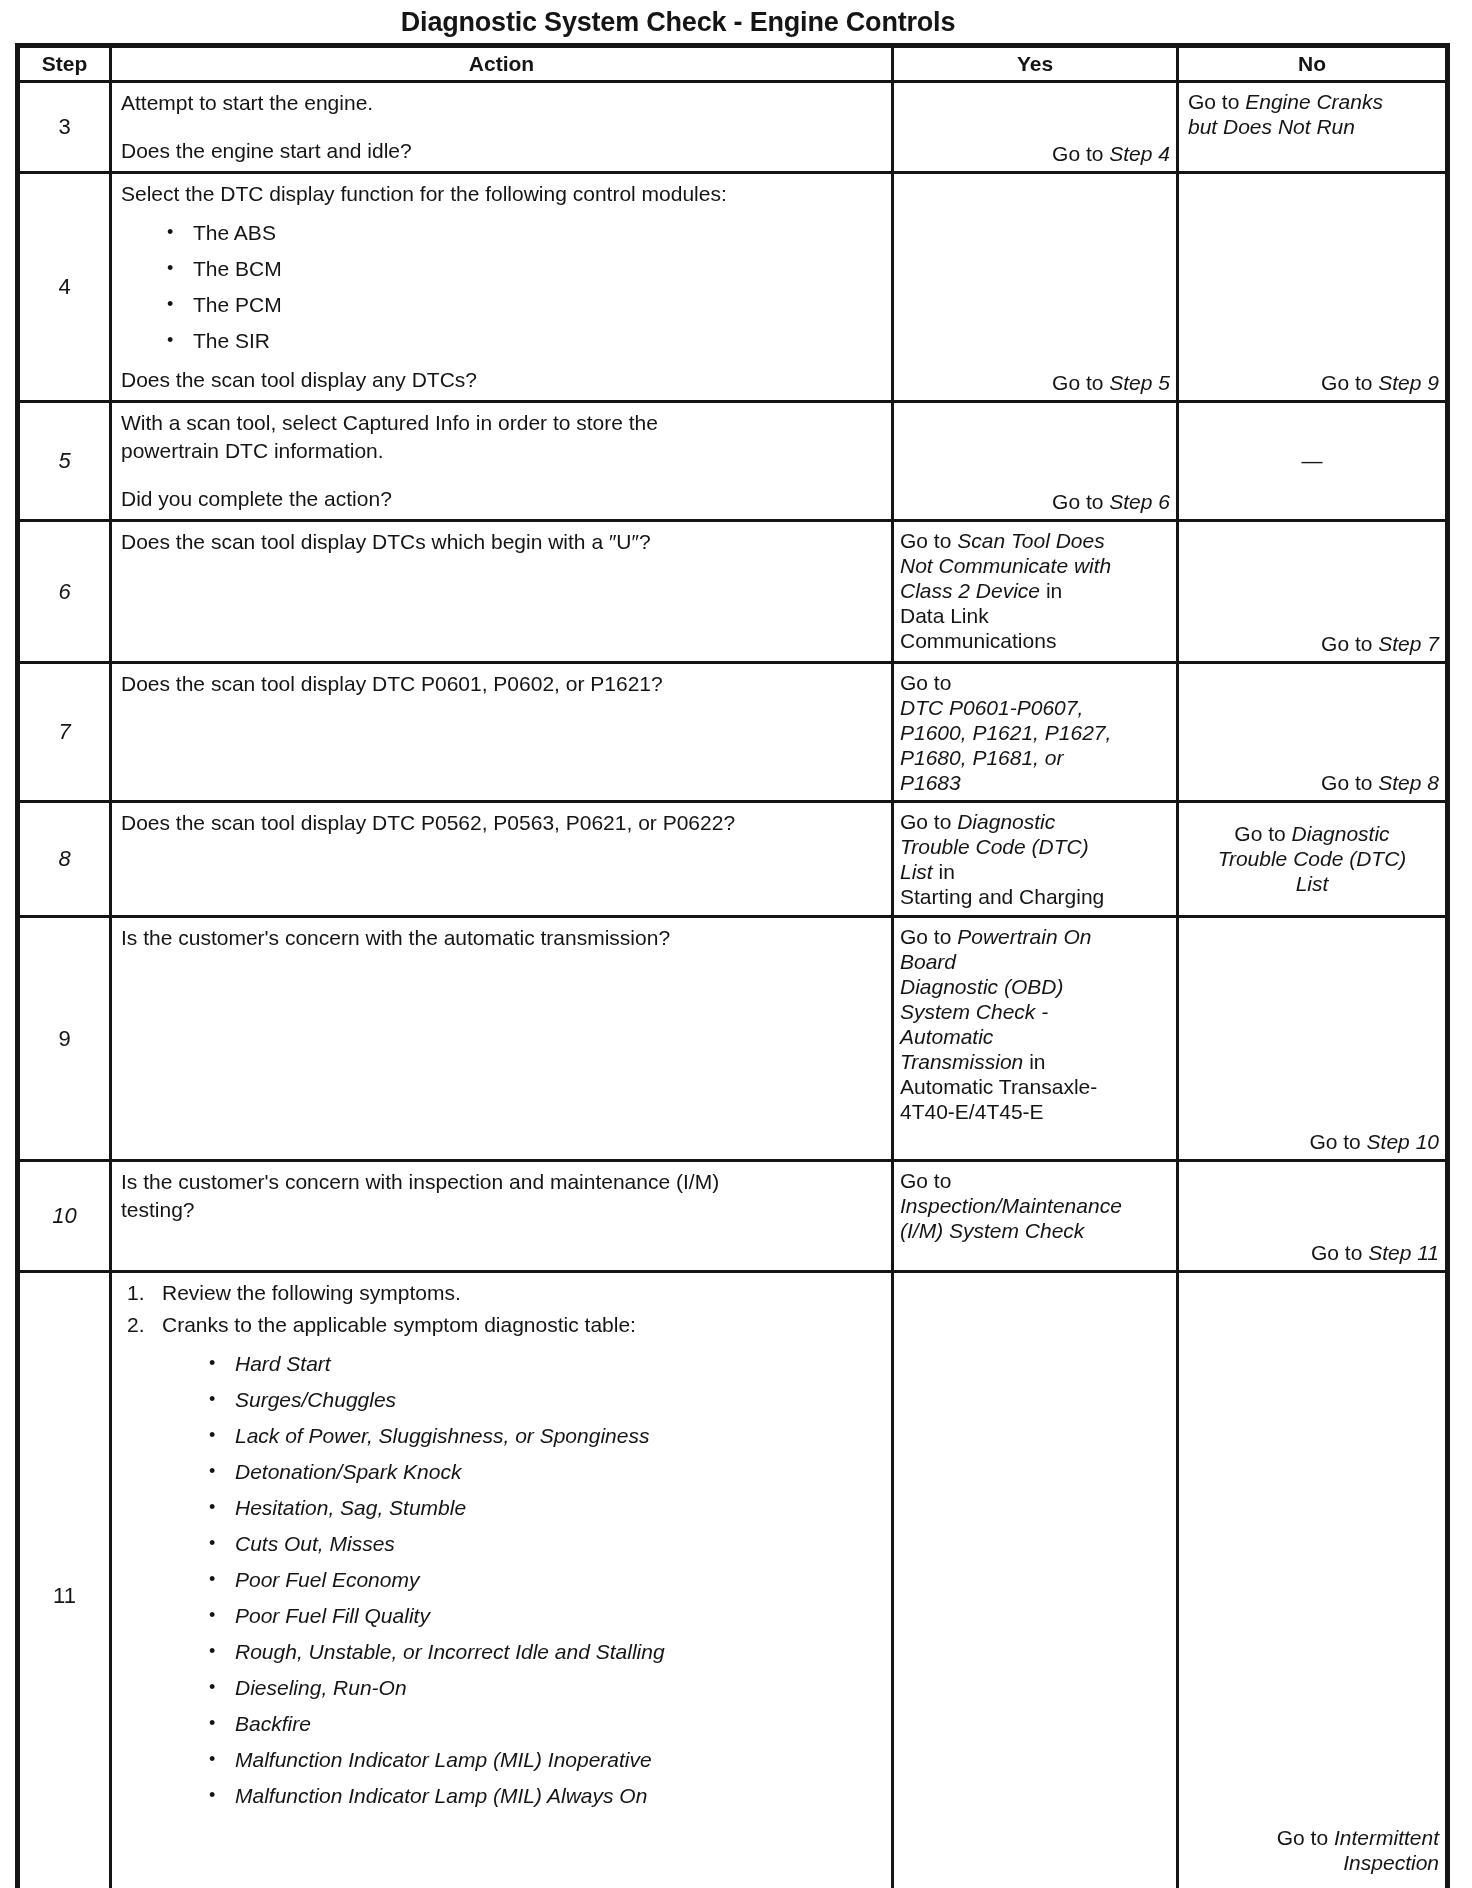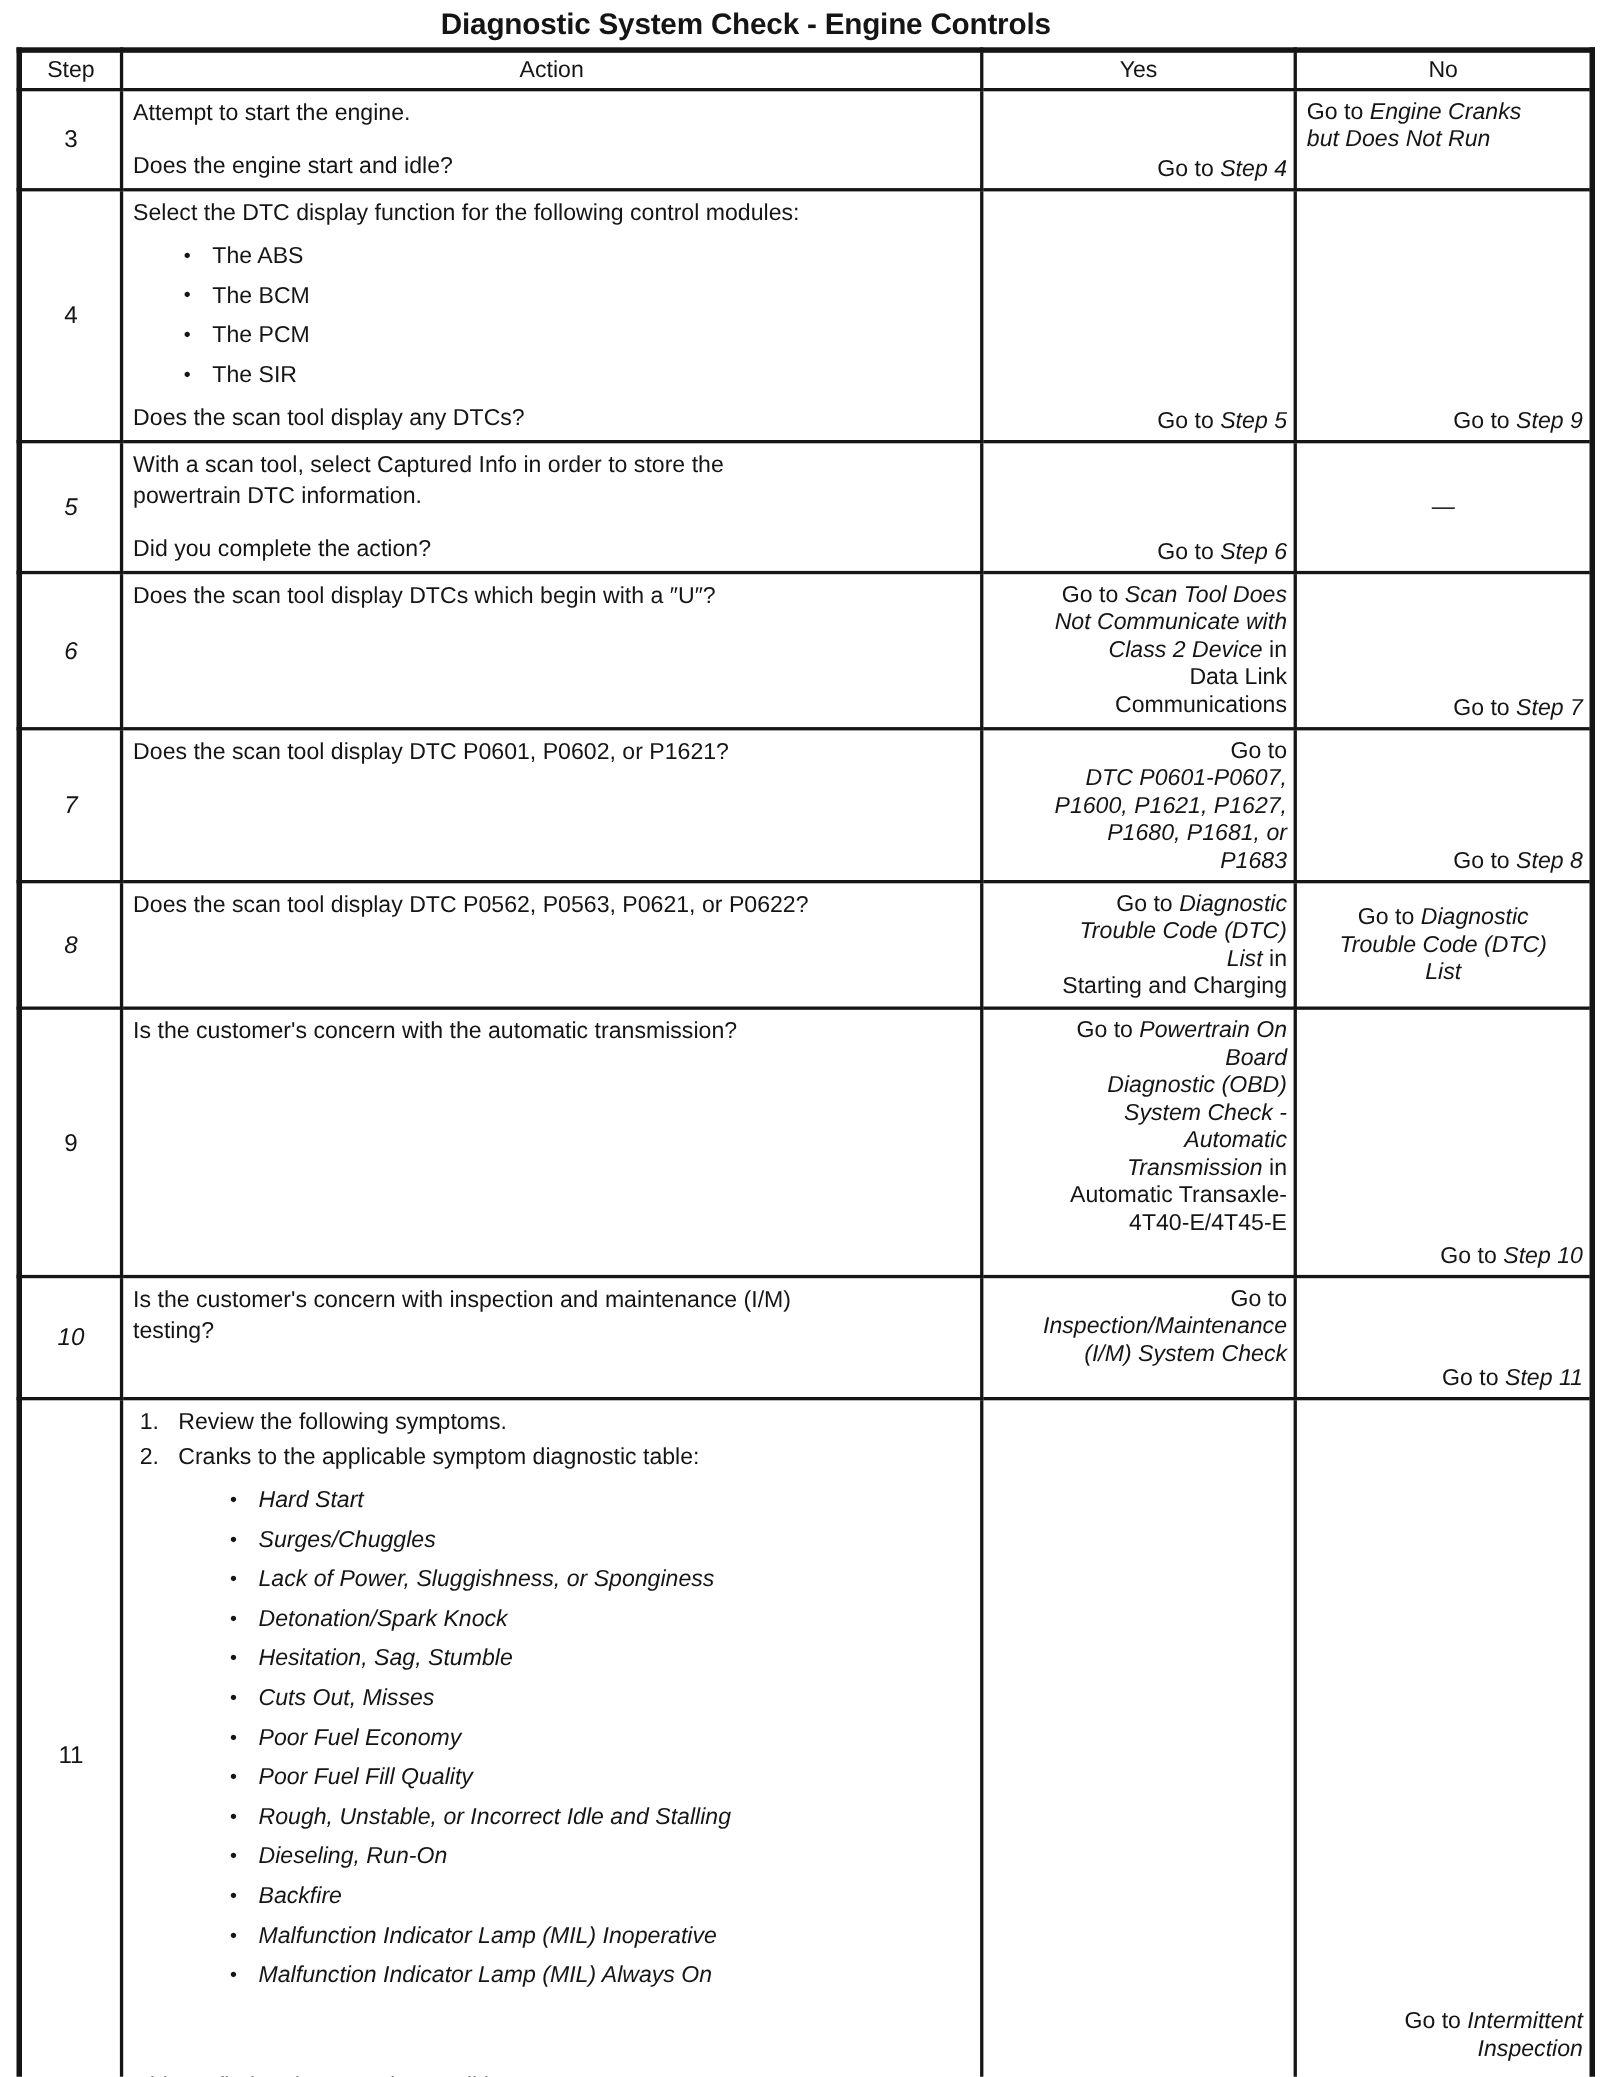--- a/index.html
+++ b/index.html
@@ -20,21 +20,21 @@
     margin-left:15px;width:1430px;
     border:5px solid #151515;
   }
   .diag th,.diag td{border:3px solid #151515;}
   .c-step{width:93px;}
   .c-action{width:782px;}
   .c-yes{width:285px;}
   .c-no{width:270px;}
   thead tr{height:36px;}
   thead th{
-    font-size:21px;font-weight:400;text-align:center;vertical-align:middle;
+    font-size:21px;font-weight:700;text-align:center;vertical-align:middle;
     border-bottom:4px solid #151515;padding:2px;
   }
   
   .step-cell{text-align:center;vertical-align:middle;font-size:22px;}
   
   .action-cell{vertical-align:top;padding:6px 10px 6px 9px;font-size:21px;}
   .blocks{box-sizing:border-box;}
   .blocks.fill{display:flex;flex-direction:column;height:632px;}
   .para{line-height:28px;}
   .para + .para{margin-top:20px;}
@@ -44,21 +44,21 @@
   .ind2{margin-left:88px;}
   .bm{flex:none;width:26px;font-size:18px;}
   .num{display:flex;line-height:28px;margin-left:6px;}
   .num + .num{margin-top:4px;}
   .nm{flex:none;width:35px;}
   .spacer{flex:1;}
   
   .yn{font-size:21px;line-height:25px;padding:4px 6px 5px;}
   .ynline{padding:0;}
   .bc{vertical-align:bottom;text-align:right;}
-  .tc{vertical-align:top;text-align:right;padding-top:6px;}
+  .tc{vertical-align:top;text-align:left;padding-top:6px;}
   .tl{vertical-align:top;text-align:left;padding-top:6px;padding-left:9px;}
   .mc{vertical-align:middle;text-align:center;}
   .lift{padding-bottom:44px;}
   .i{font-style:italic;}
 </style>
 </head>
 <body>
 
 <div class="page">
   <div class="title">Diagnostic System Check - Engine Controls</div>

